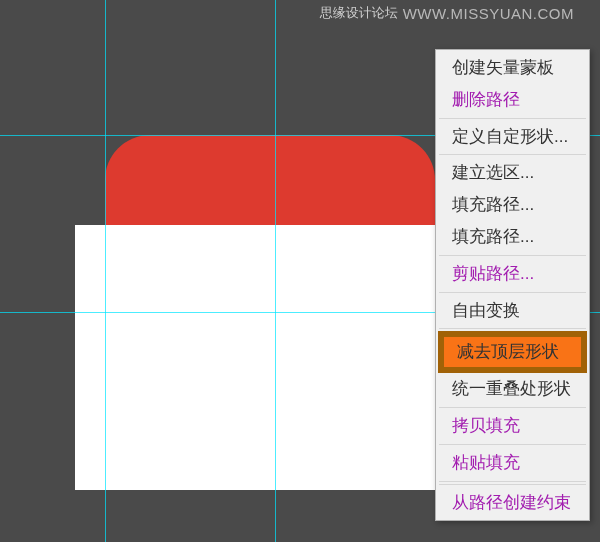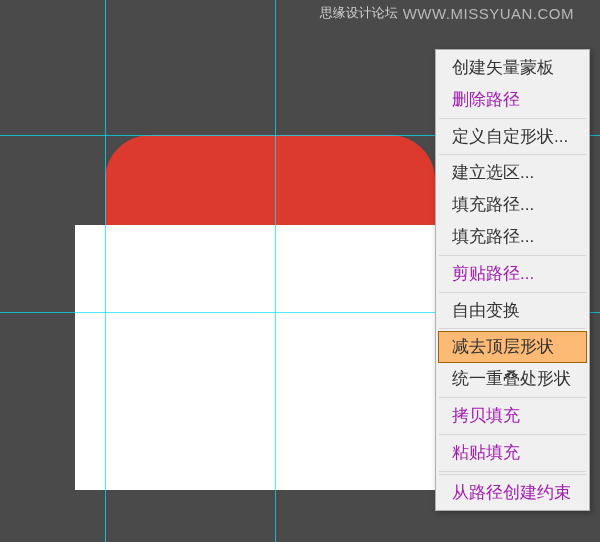--- a/index.html
+++ b/index.html
@@ -80,22 +80,22 @@
       padding: 4px 14px;
       color: #333;
       cursor: default;
       font-size: 17px;
       line-height: 1.4;
     }
     .menu-item.disabled {
       color: #a21caf;
     }
     .menu-item.highlighted {
-      background: #fdba74;
-      border: 1px solid #a16207;
+      background: #f97316;
+      border: 6px solid #a16207;
       padding: 3px 13px;
     }
     .menu-sep {
       height: 1px;
       background: #d5d5d5;
       margin: 2px 1px;
     }
   </style>
 </head>
 <body>

